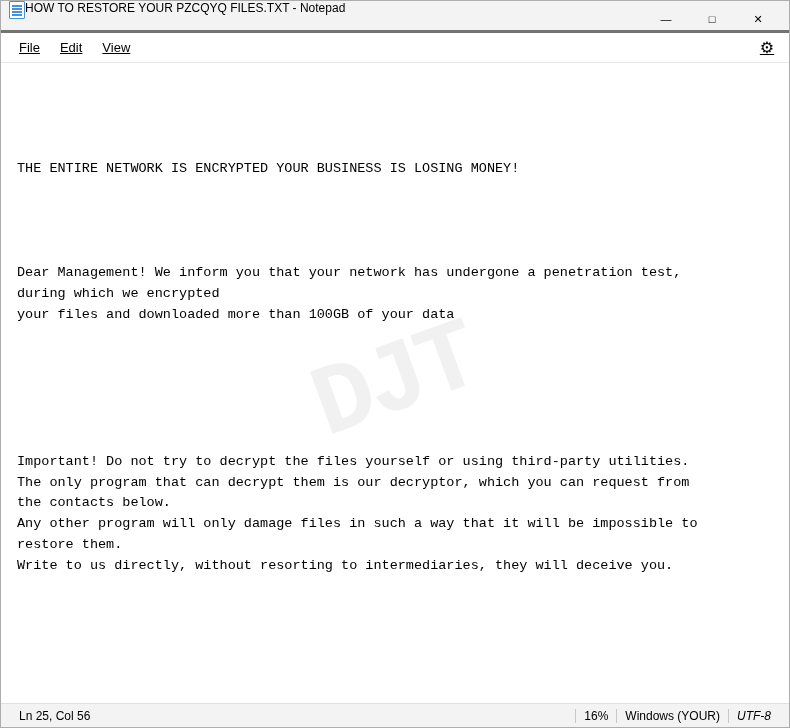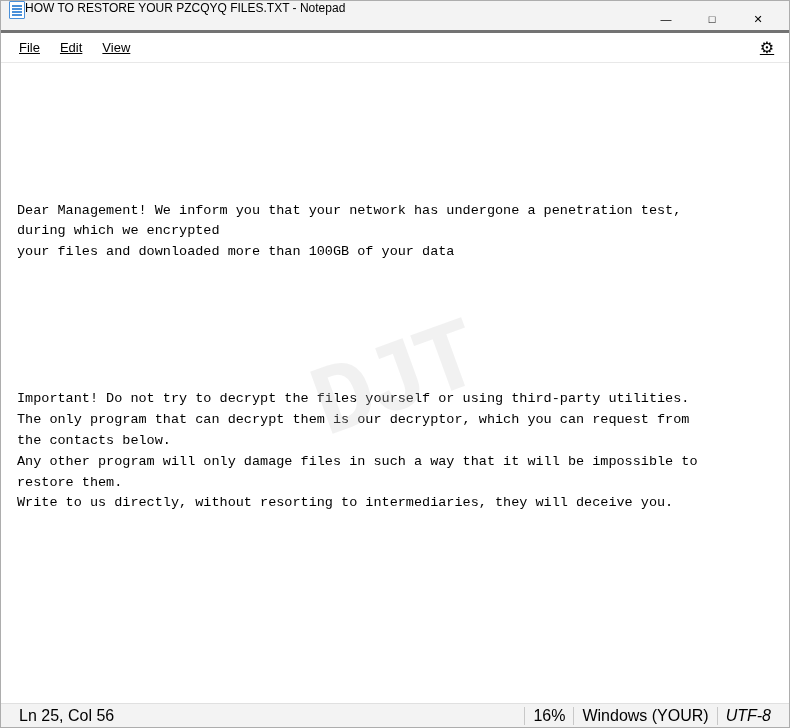--- a/index.html
+++ b/index.html
@@ -130,21 +130,21 @@
       height: 24px;
       background: #f3f3f3;
       border-top: 1px solid #e0e0e0;
       display: flex;
       align-items: center;
       padding: 0 10px;
       flex-shrink: 0;
     }
 
     .status-section {
-      font-size: 16px;
+      font-size: 12px;
       color: #000;
       padding: 0 8px;
       border-right: 1px solid #c8c8c8;
     }
 
     .status-section:last-child {
       border-right: none;
       font-style: italic;
     }
 
@@ -193,20 +193,21 @@
     <span class="menu-item">File</span>
     <span class="menu-item">Edit</span>
     <span class="menu-item">View</span>
     <div class="menu-spacer"></div>
     <div class="settings-icon">⚙</div>
   </div>
 
   <div class="text-area">
     <div class="watermark">DJT</div>
 
+    <div>THE ENTIRE NETWORK IS ENCRYPTED YOUR BUSINESS IS LOSING MONEY!</div>
     <br>
     <div>Dear Management! We inform you that your network has undergone a penetration test,
 during which we encrypted
 your files and downloaded more than 100GB of your data</div>
     <br>
     <br>
     <div>Important! Do not try to decrypt the files yourself or using third-party utilities.
 The only program that can decrypt them is our decryptor, which you can request from
 the contacts below.
 Any other program will only damage files in such a way that it will be impossible to

